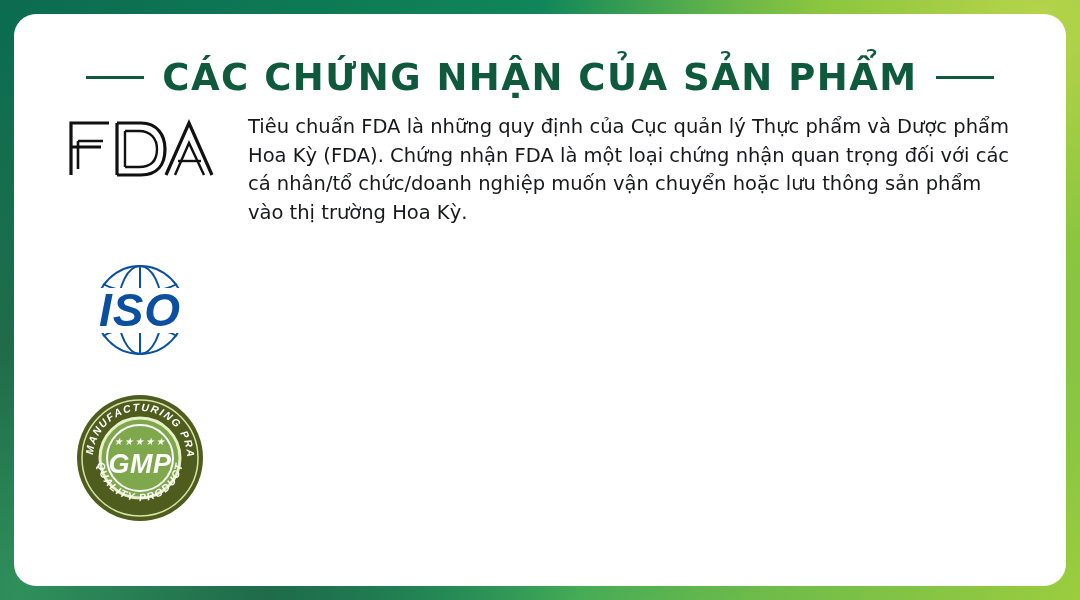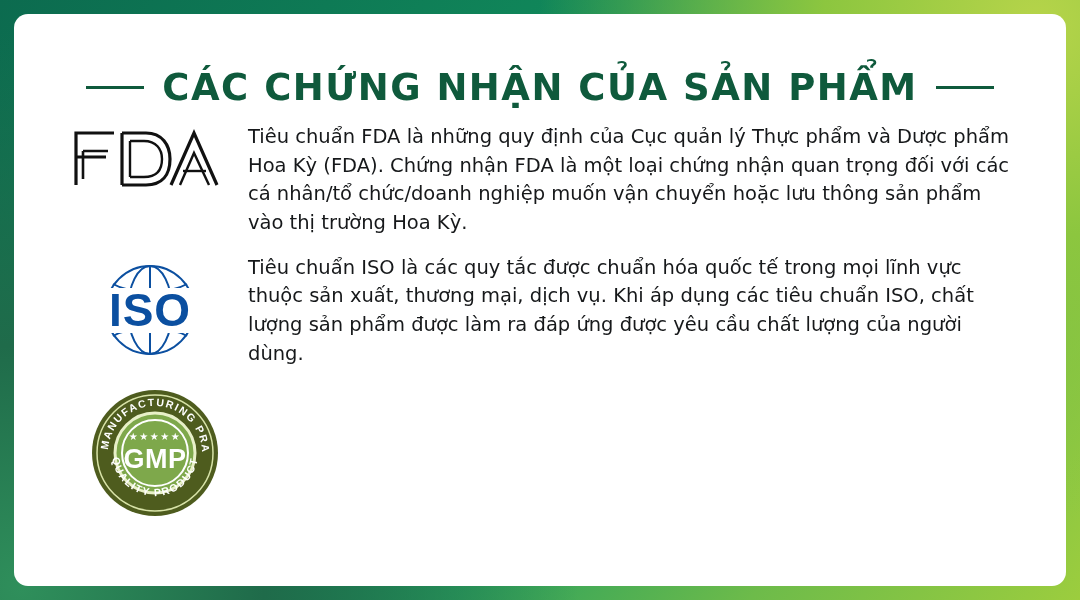--- a/index.html
+++ b/index.html
@@ -24,22 +24,22 @@
       linear-gradient(125deg, #0c6b4f 0%, #0e7a55 22%, #118a5b 42%, #2aa05e 58%, #6dbb4a 78%, #9ccd3e 100%);
     padding: 14px;
   }
 
   .card {
     position: relative;
     width: 100%;
     height: 100%;
     box-sizing: border-box;
     background: #ffffff;
-    border-radius: 14px;
-    padding: 36px 46px 20px 46px;
+    border-radius: 22px;
+    padding: 26px 46px 20px 46px;
   }
 
   
   .title-row {
     display: flex;
     align-items: center;
     justify-content: center;
     gap: 18px;
     margin: 16px 0 10px 0;
   }
@@ -56,33 +56,34 @@
     color: #0f5a3c;
     white-space: nowrap;
     font-family: "DejaVu Sans", sans-serif;
   }
 
   
   .rows {
     margin-top: 14px;
     display: flex;
     flex-direction: column;
-    gap: 16px;
+    gap: 26px;
   }
   .cert-row {
     display: flex;
     align-items: flex-start;
     gap: 28px;
   }
   .logo-cell {
     flex: 0 0 160px;
     display: flex;
     align-items: center;
-    justify-content: flex-end;
+    justify-content: center;
     padding-top: 4px;
+    font-style: italic;
   }
   .desc {
     flex: 1 1 auto;
     font-size: 19.5px;
     line-height: 1.47;
     color: #16181a;
     font-family: "DejaVu Sans", sans-serif;
   }
 
   
@@ -146,21 +147,20 @@
               <ellipse cx="70" cy="52" rx="40" ry="18"></ellipse>
               <line x1="26" y1="52" x2="114" y2="52"></line>
               <line x1="70" y1="8" x2="70" y2="96"></line>
               <path d="M33 26 C50 36 90 36 107 26"></path>
               <path d="M33 78 C50 68 90 68 107 78"></path>
             </g>
             <rect x="18" y="30" width="104" height="45" fill="#ffffff"></rect>
             <text x="70" y="68" text-anchor="middle" font-family="Liberation Sans, sans-serif" font-size="46" font-weight="bold" fill="#0B4FA0" letter-spacing="1">ISO</text>
           </svg>
         </div>
-        <div class="desc">Tiêu chuẩn ISO là các quy tắc được chuẩn hóa quốc tế trong mọi lĩnh vực thuộc sản xuất, thương mại, dịch vụ. Khi áp dụng các tiêu chuẩn ISO, chất lượng sản phẩm được làm ra đáp ứng được yêu cầu chất lượng của người dùng.</div>
       </div>
 
       <div class="cert-row">
         <div class="logo-cell">
           <svg class="gmp-logo" viewBox="0 0 130 130">
             <defs>
               <path id="arcTop" d="M 18 65 A 47 47 0 0 1 112 65"></path>
               <path id="arcBot" d="M 22 65 A 43 43 0 0 0 108 65"></path>
             </defs>
             <circle cx="65" cy="65" r="63" fill="#4E5C1E"></circle>

